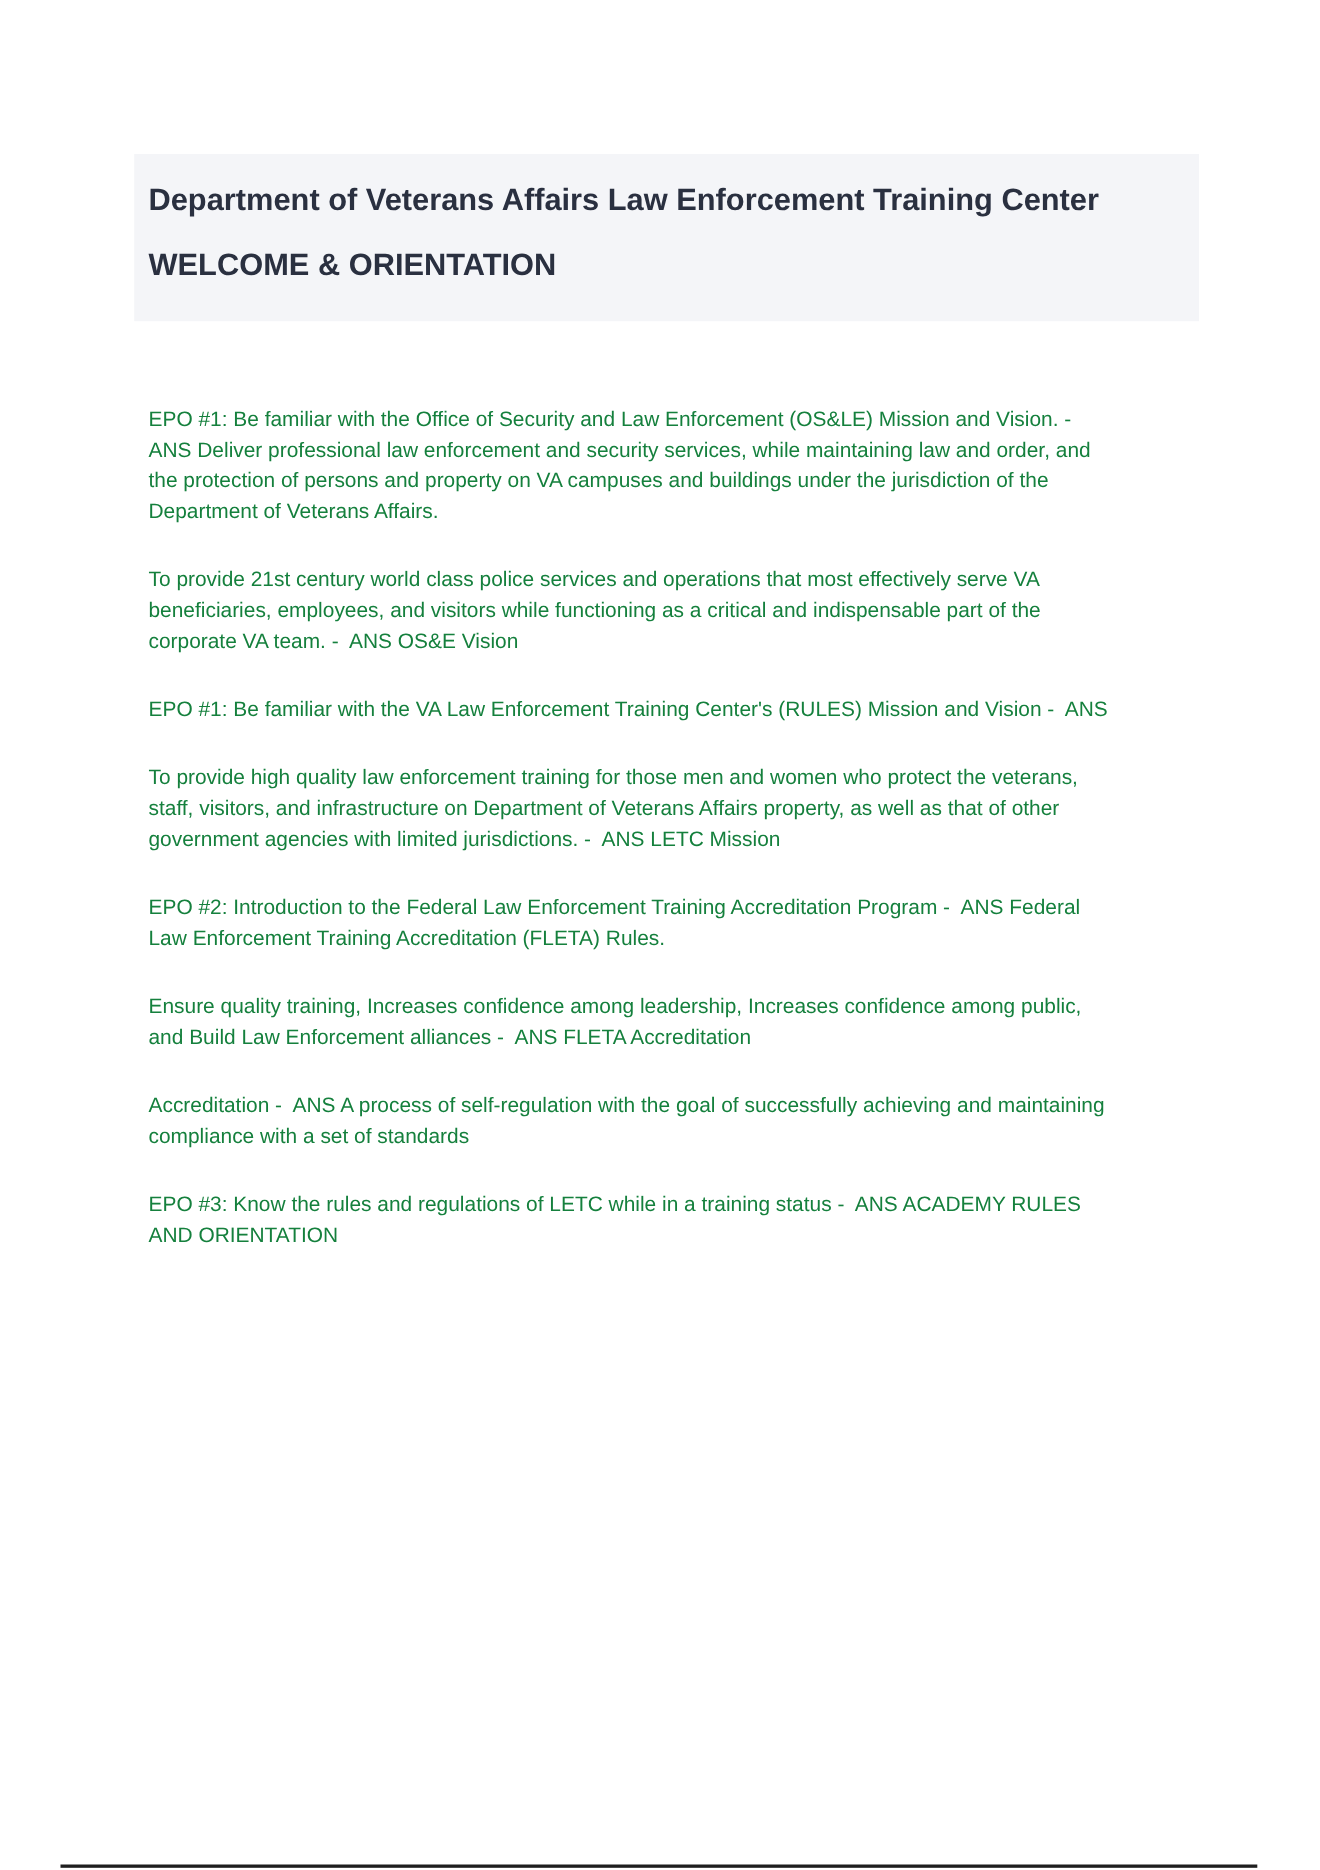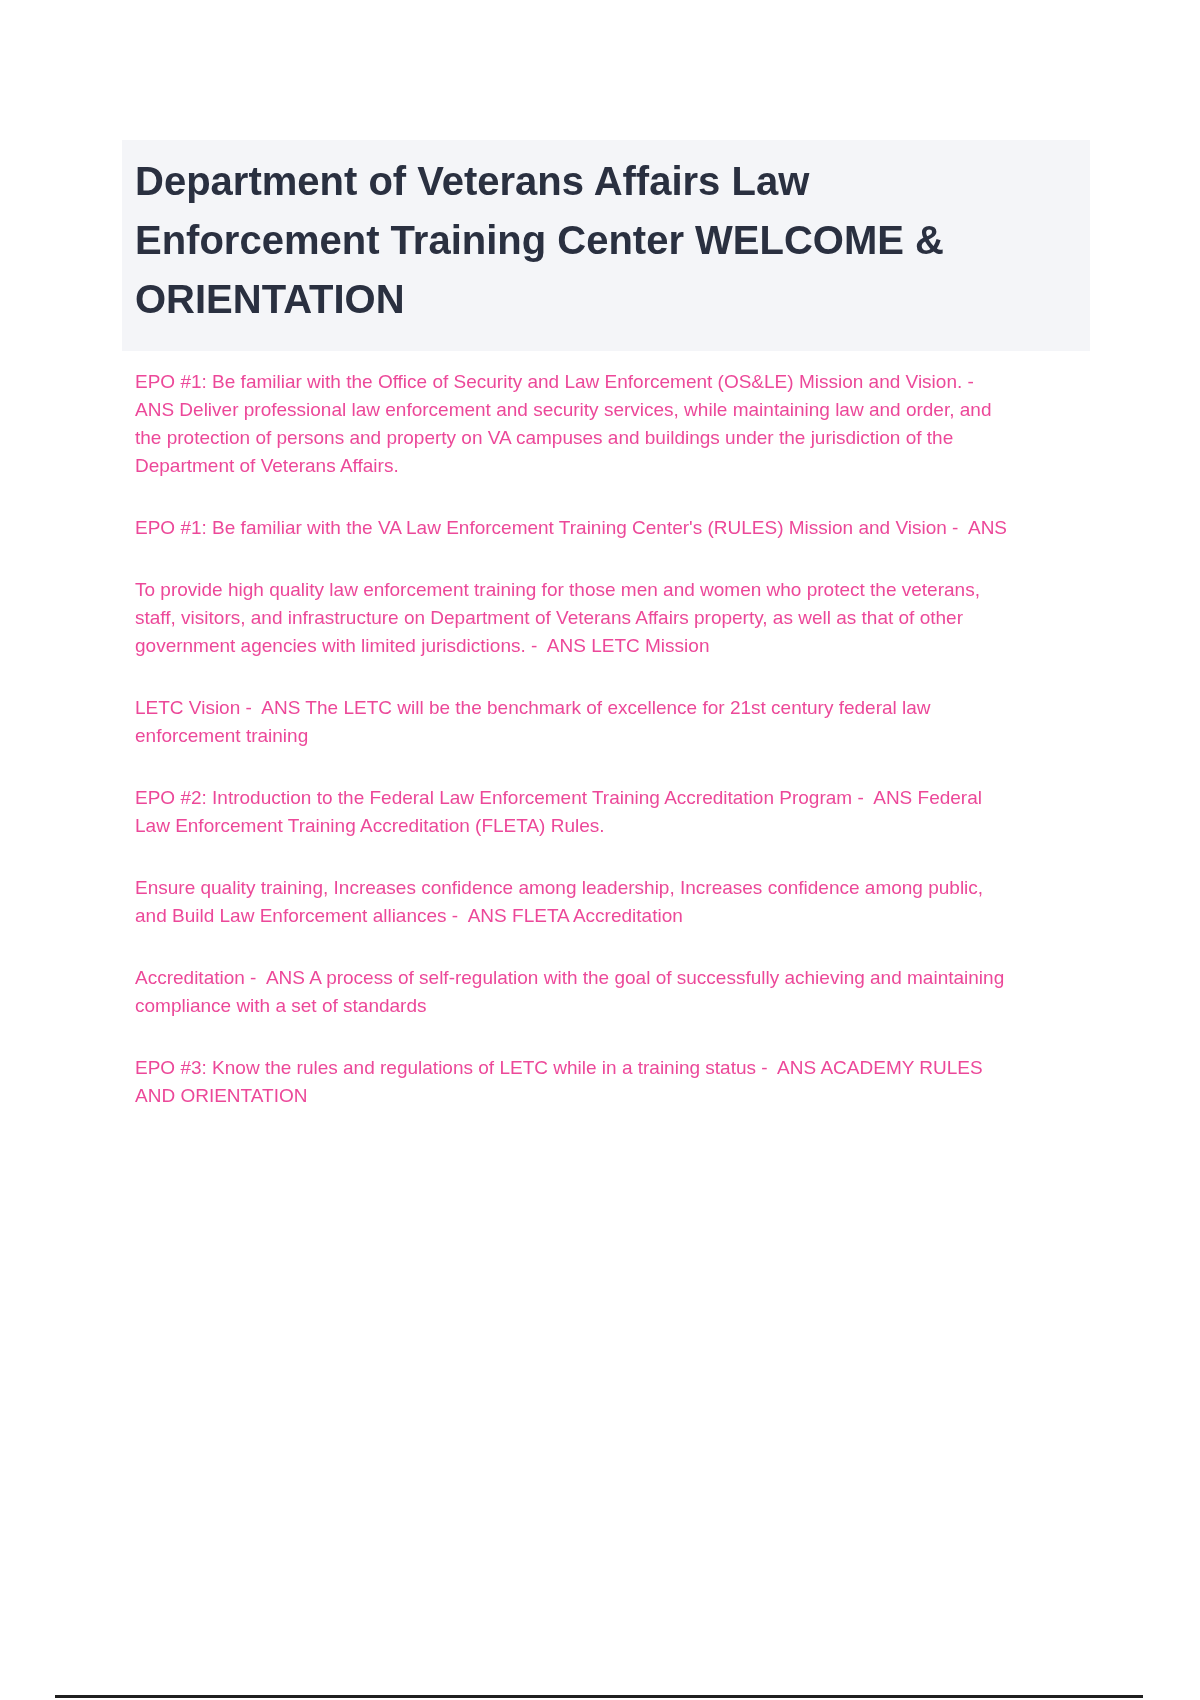--- a/index.html
+++ b/index.html
@@ -14,36 +14,36 @@
   }
   .title-block {
     position: absolute;
     left: 122px;
     top: 140px;
     width: 968px;
     background: #f4f5f8;
     padding: 12px 30px 22px 13px;
   }
   .title-block h1 {
-    font-size: 40px;
+    font-size: 28px;
     font-weight: 700;
     line-height: 59px;
     color: #2a3040;
     max-width: 925px;
   }
   .body-text {
     position: absolute;
     left: 135px;
     top: 368px;
     width: 875px;
   }
   .body-text p {
     font-size: 19px;
     line-height: 28px;
-    color: #ec4899;
+    color: #15803d;
     margin-bottom: 34px;
     white-space: pre-wrap;
   }
   .footer-rule {
     position: absolute;
     left: 55px;
     top: 1695px;
     width: 1088px;
     height: 3px;
     background: #1f1f1f;
@@ -53,23 +53,23 @@
 <body>
 
 <div class="page">
 
   <div class="title-block">
     <h1>Department of Veterans Affairs Law Enforcement Training Center WELCOME &amp; ORIENTATION</h1>
   </div>
 
   <div class="body-text">
     <p>EPO #1: Be familiar with the Office of Security and Law Enforcement (OS&amp;LE) Mission and Vision. -  ANS Deliver professional law enforcement and security services, while maintaining law and order, and the protection of persons and property on VA campuses and buildings under the jurisdiction of the Department of Veterans Affairs.</p>
+    <p>To provide 21st century world class police services and operations that most effectively serve VA beneficiaries, employees, and visitors while functioning as a critical and indispensable part of the corporate VA team. -  ANS OS&amp;E Vision</p>
     <p>EPO #1: Be familiar with the VA Law Enforcement Training Center's (RULES) Mission and Vision -  ANS</p>
     <p>To provide high quality law enforcement training for those men and women who protect the veterans, staff, visitors, and infrastructure on Department of Veterans Affairs property, as well as that of other government agencies with limited jurisdictions. -  ANS LETC Mission</p>
-    <p>LETC Vision -  ANS The LETC will be the benchmark of excellence for 21st century federal law enforcement training</p>
     <p>EPO #2: Introduction to the Federal Law Enforcement Training Accreditation Program -  ANS Federal Law Enforcement Training Accreditation (FLETA) Rules.</p>
     <p>Ensure quality training, Increases confidence among leadership, Increases confidence among public, and Build Law Enforcement alliances -  ANS FLETA Accreditation</p>
     <p>Accreditation -  ANS A process of self-regulation with the goal of successfully achieving and maintaining compliance with a set of standards</p>
     <p>EPO #3: Know the rules and regulations of LETC while in a training status -  ANS ACADEMY RULES AND ORIENTATION</p>
   </div>
 
   <div class="footer-rule"></div>
 
 </div>
 

